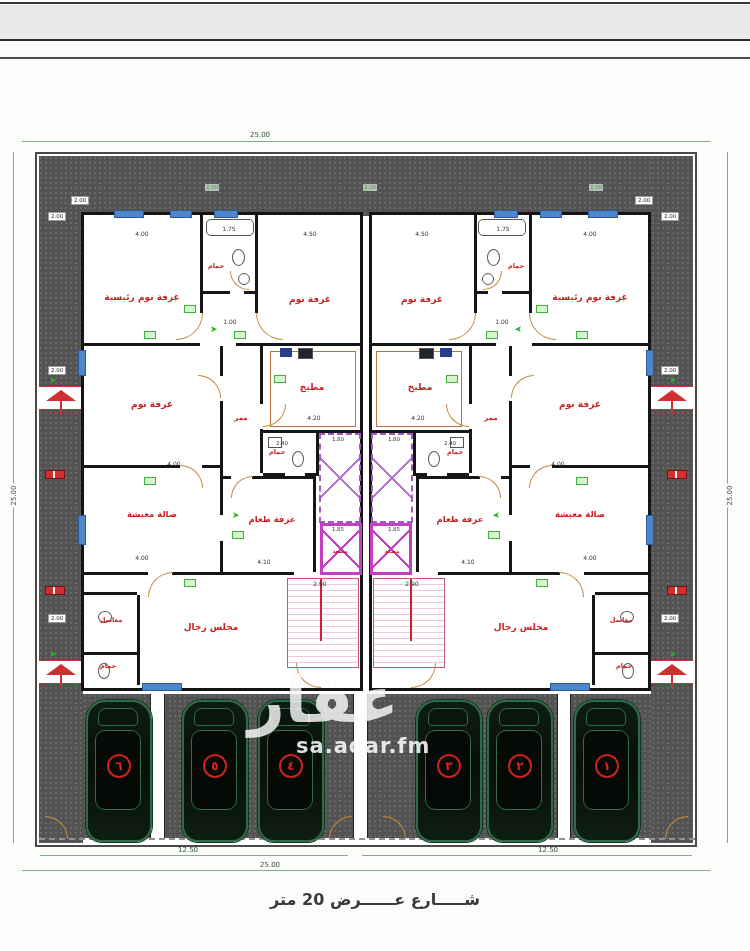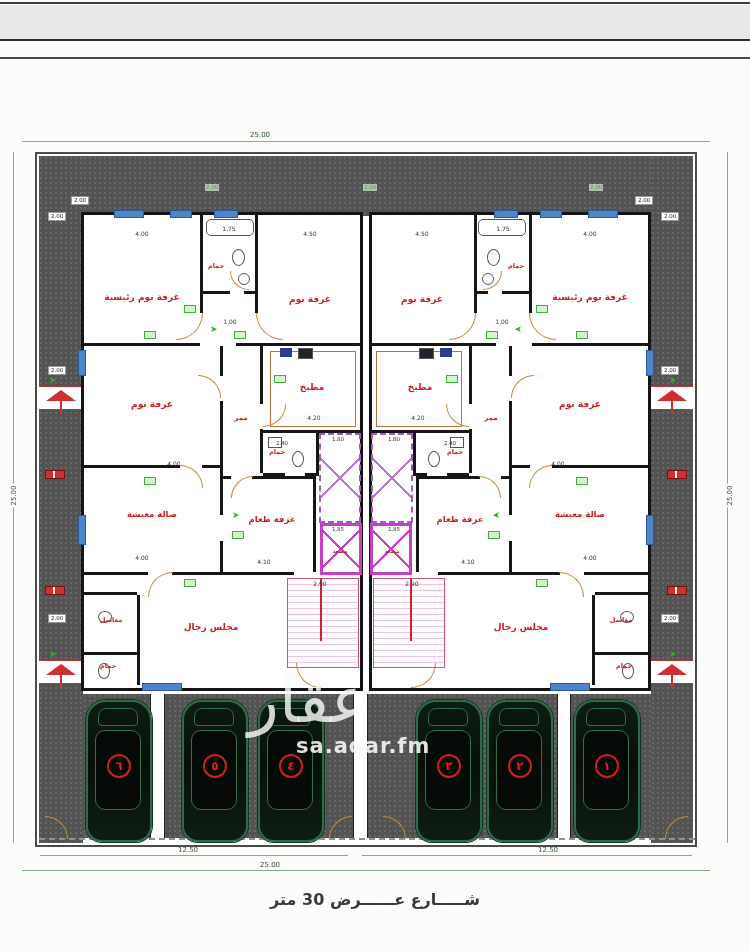--- a/index.html
+++ b/index.html
@@ -47,21 +47,21 @@
        border:2px solid #2e6b47;border-radius:20px 20px 16px 16px;box-shadow:0 0 0 1px #123322;}
   .car .cab{position:absolute;left:7px;top:28px;width:44px;height:78px;background:#050a07;
        border:1.4px solid #356e4c;border-radius:10px;}
   .car .hood{position:absolute;left:10px;top:6px;width:38px;height:16px;border:1.2px solid #2e6b47;border-radius:8px 8px 4px 4px;background:#0a150e;}
   .car .num{position:absolute;left:19px;top:52px;width:20px;height:20px;border:2px solid #c22;border-radius:50%;
        color:#d22;font-size:12px;font-weight:bold;text-align:center;line-height:20px;}
   .divider{background:#fff;border-left:1.6px solid #222;border-right:1.6px solid #222;}
   .fence{border-top:2px dashed #909090;}
   .counter{border:1.2px solid #c0703c;}
   .vrot{transform:rotate(-90deg);transform-origin:center;}
-  .wm1{color:rgba(250,250,250,.82);font-size:64px;font-weight:normal;line-height:1;z-index:60;}
+  .wm1{color:rgba(250,250,250,.82);font-size:64px;font-weight:bold;line-height:1;z-index:60;}
   .wm2{color:rgba(250,250,250,.88);font-size:21px;font-weight:bold;z-index:60;letter-spacing:1px;}
   .title{color:#222;font-weight:bold;text-align:center;direction:rtl;unicode-bidi:isolate;}
 </style>
 </head>
 <body>
 
 <div id="canvas">
 
   <i class="bar" style="top:2px;height:2px;background:#3a3a3a;"></i>
   <i class="bar" style="top:5px;height:34px;background:#e9e9e7;border-bottom:2.5px solid #2d2d2d;"></i>
@@ -351,15 +351,15 @@
   <b class="abs wm1" style="left:248px;top:668px;">عقار</b>
   <b class="abs wm2" style="left:296px;top:734px;">sa.aqar.fm</b>
 
   <i class="dimline" style="left:40px;top:855px;width:308px;height:1.4px;"></i>
   <b class="dimlbl" style="left:176px;top:847px;">12.50</b>
   <i class="dimline" style="left:362px;top:855px;width:330px;height:1.4px;"></i>
   <b class="dimlbl" style="left:536px;top:847px;">12.50</b>
   <i class="dimline" style="left:22px;top:870px;width:688px;height:1.4px;"></i>
   <b class="dimlbl" style="left:258px;top:862px;">25.00</b>
 
-  <b class="abs title" style="left:145px;top:890px;width:460px;font-size:16px;color:#3a3a3a;">شـــــارع عــــــرض 30 متر</b>
+  <b class="abs title" style="left:145px;top:890px;width:460px;font-size:16px;color:#3a3a3a;">شـــــارع عــــــرض 20 متر</b>
 
 </div>
 
 </body></html>

